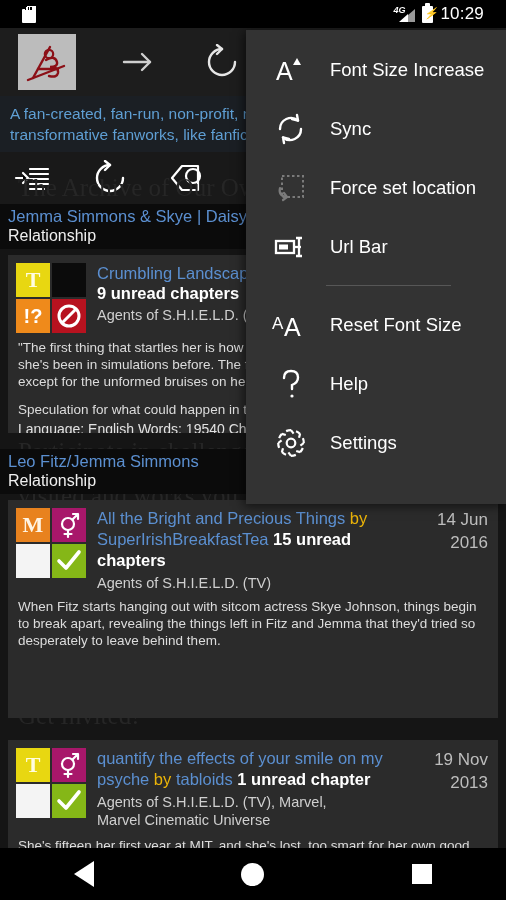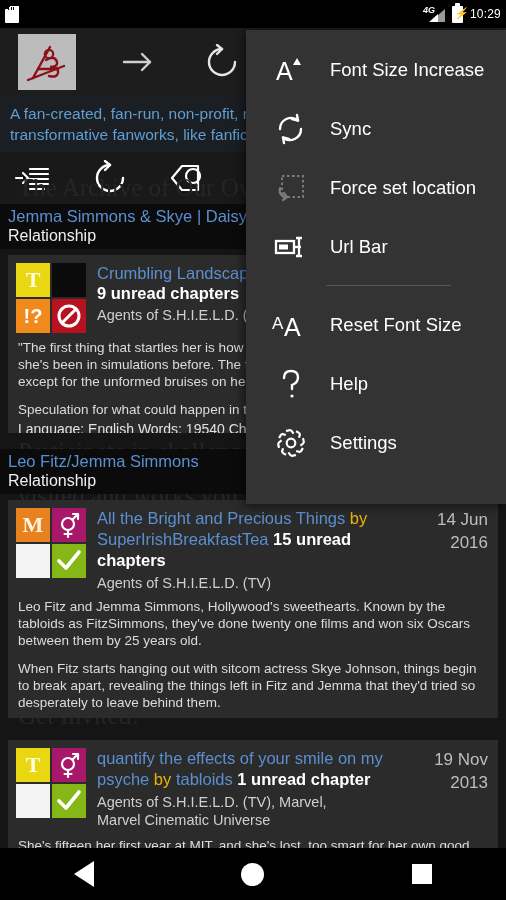--- a/index.html
+++ b/index.html
@@ -7,39 +7,39 @@
   body{
     width:506px; height:900px; position:relative; overflow:hidden;
     font-family:"Liberation Sans", sans-serif;
     background:#151515; color:#e8e8e8;
     -webkit-font-smoothing:antialiased;
   }
 
   
   #status-bar{
     position:absolute; left:0; top:0; width:506px; height:28px;
-    background:#000; display:flex; align-items:center; padding:0 5px;
+    background:#000; display:flex; align-items:center; padding:0 22px;
   }
   #status-bar .left{ display:flex; align-items:center; gap:6px; }
   #status-bar .right{ margin-left:auto; display:flex; align-items:center; gap:7px; }
   .sd-icon{ width:14px; height:17px; position:relative; }
   .sd-icon .body{ position:absolute; left:0; bottom:0; width:14px; height:14px; background:#fff; border-radius:1px;}
   .sd-icon .notch{ position:absolute; right:0; top:0; width:9px; height:5px; background:#fff;}
   .sd-icon .cut{ position:absolute; left:3px; top:1px; width:7px; height:3px;
      background:repeating-linear-gradient(90deg,#000 0 1.3px,#fff 1.3px 2.6px);}
   .signal{ position:relative; width:22px; height:16px; }
   .signal .tri{ position:absolute; right:0; bottom:0; width:0;height:0;
      border-left:15px solid transparent; border-bottom:13px solid #9a9a9a;}
   .signal .tri2{ position:absolute; right:7px; bottom:0; width:0;height:0;
      border-left:9px solid transparent; border-bottom:8px solid #fff;}
   .signal .g4{ position:absolute; left:0; top:-1px; font-size:9px; color:#fff; font-weight:bold; }
   .batt{ position:relative; width:11px; height:17px; background:#fff; border-radius:1px; }
   .batt:before{ content:""; position:absolute; left:3px; top:-2.5px; width:5px; height:2.5px; background:#fff; border-radius:1px 1px 0 0;}
   .batt .bolt{ position:absolute; left:2px; top:2px; font-size:11px; line-height:11px; color:#000; font-weight:bold;}
-  #clock{ font-size:12px; color:#fff; letter-spacing:.2px; }
+  #clock{ font-size:17px; color:#fff; letter-spacing:.2px; }
 
   
   #app-bar{
     position:absolute; left:0; top:28px; width:506px; height:68px;
     background:#1d1d1d; display:flex; align-items:center; padding-left:18px; gap:40px;
   }
   #ao3-logo{ width:58px; height:56px; background:#bcbcbc; display:flex; align-items:center; justify-content:center; }
   .tb-ico{ width:44px; height:44px; display:flex; align-items:center; justify-content:center; }
 
   
@@ -292,21 +292,20 @@
       <div class="w-title">
         <span>All the Bright and Precious Things</span><span class="by"> by </span><span class="author">SuperIrishBreakfastTea</span>
         <span class="unread">15 unread chapters</span>
       </div>
       <div class="fandom">Agents of S.H.I.E.L.D. (TV)</div>
     </div>
     <div class="datecol" style="white-space:pre-line">14 Jun
 2016</div>
   </div>
   <div class="summary">
-    <p>Leo Fitz and Jemma Simmons, Hollywood's sweethearts. Known by the tabloids as FitzSimmons, they've done twenty one films and won six Oscars between them by 25 years old.</p>
     <p>When Fitz starts hanging out with sitcom actress Skye Johnson, things begin to break apart, revealing the things left in Fitz and Jemma that they'd tried so desperately to leave behind them.</p>
 
   </div>
 
 </div>
 
 <div class="card" style="top:740px; height:120px;">
   <div class="card-top">
     <div class="icons">
       <span class="ico rating-t">T</span>

